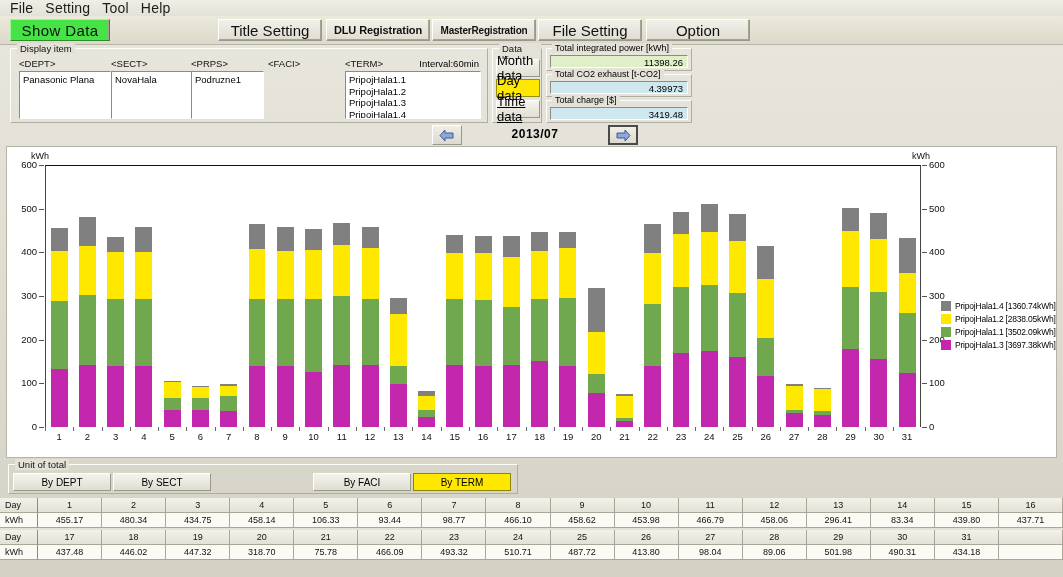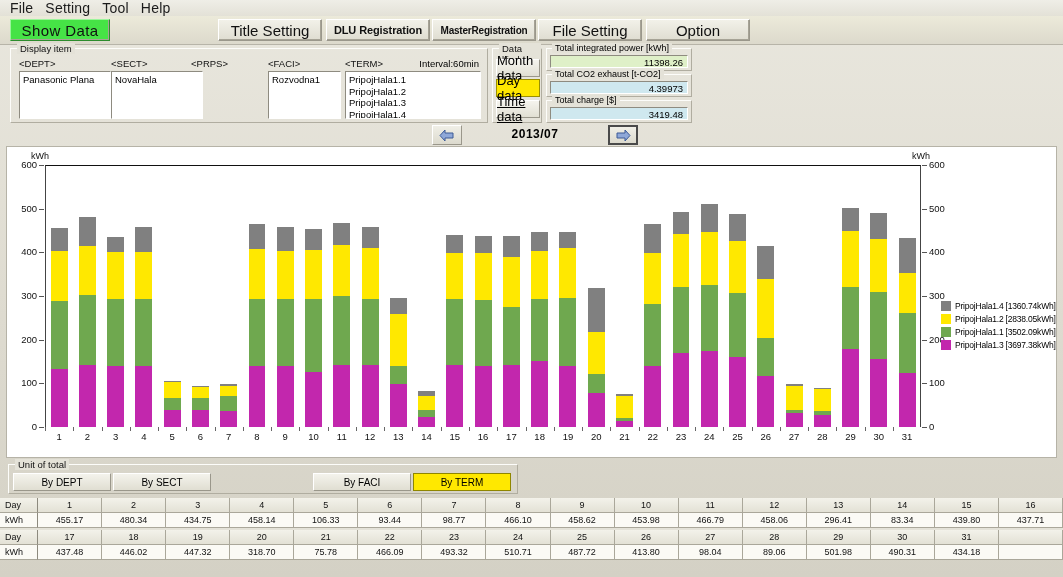--- a/index.html
+++ b/index.html
@@ -144,22 +144,22 @@
     <div class="di-head" style="left:257px;">&lt;FACI&gt;</div>
     <div class="di-head" style="left:334px;">&lt;TERM&gt;</div>
     <div id="interval-label">Interval:60min</div>
 
     <div class="di-box" style="left:8px;width:92px;">
       <div>Panasonic Plana</div>
     </div>
     <div class="di-box" style="left:100px;width:92px;">
       <div>NovaHala</div>
     </div>
-    <div class="di-box" style="left:257px;width:73px;">
-      <div>Rozvodna1</div>
+    <div class="di-box" style="left:180px;width:73px;">
+      <div>Podruzne1</div>
     </div>
     <div class="di-box" style="left:334px;width:136px;">
       <div>PripojHala1.1</div>
       <div>PripojHala1.2</div>
       <div>PripojHala1.3</div>
       <div>PripojHala1.4</div>
     </div>
   </div>
 
   <div class="group" id="data-kind">

